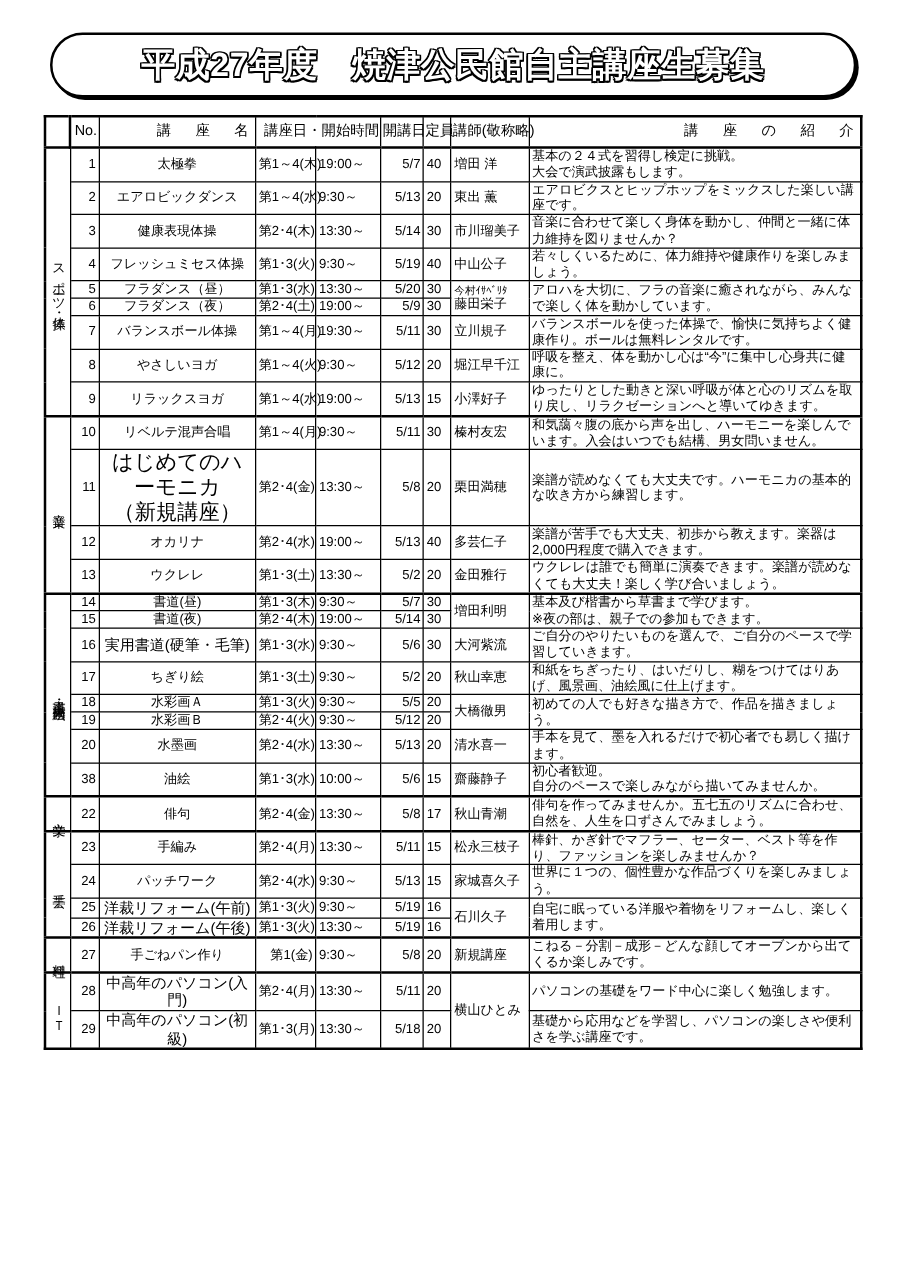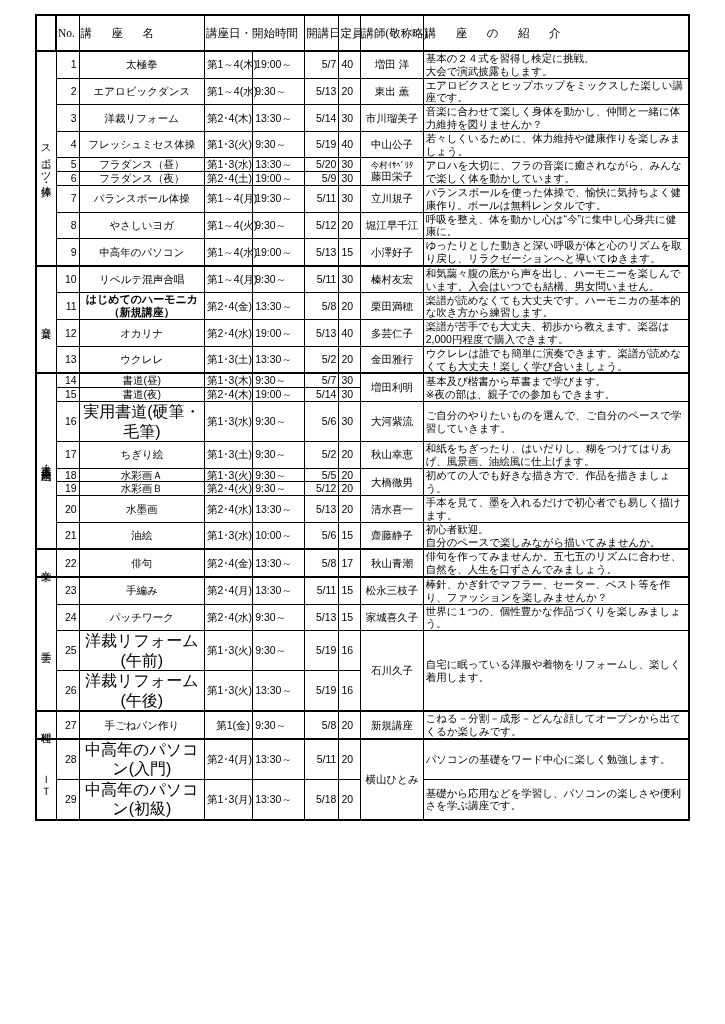--- a/index.html
+++ b/index.html
@@ -60,71 +60,73 @@
   col.c-name{width:125px}
   col.c-pattern{width:48px}
   col.c-time{width:52px}
   col.c-start{width:34px}
   col.c-cap{width:22px}
   col.c-teacher{width:62px}
   col.c-desc{width:265px}
 
   
   tr.head td{
-    text-align:left;
+    text-align:right;
     font-size:11.5px;
-    height:36px;
+    height:25px;
     padding:1px 1px;
     white-space:nowrap;
-    font-family:Liberation Serif, serif;
   }
   td.h-wide{letter-spacing:4px;}
   td.h-small{font-size:8.5px;letter-spacing:0;}
   td.h-tiny{font-size:7px;letter-spacing:0;margin-left:16px;}
   td.h-mid{font-size:9px;letter-spacing:0;}
 
   
   td.cat{
     text-align:center;
     font-size:11px;
     line-height:1.05;
     padding:2px 0;
     writing-mode:vertical-rl;
     text-orientation:upright;
     letter-spacing:1px;
     white-space:nowrap;
   }
   td.no{text-align:right;padding-right:3px;font-size:12px;}
   td.name{text-align:center;padding-left:4px;font-size:12px;}
-  td.name.small{font-size:16px;}
-  td.name.bold{font-weight:bold;font-size:11px;line-height:1.18;}
+  td.name.small{font-size:12px;}
+  td.name.bold{font-weight:normal;font-size:17px;line-height:1.18;}
   td.pattern{
     text-align:right;font-size:7.5px;
     border-right:1px dashed #000;
     padding-right:1px;
     white-space:nowrap;
   }
   td.time{padding-right:3px;font-size:12px;border-left:none;white-space:nowrap;}
   td.start{text-align:right;padding-right:3px;font-size:12px;}
   td.cap{text-align:left;font-size:12px;}
-  td.teacher{text-align:center;font-size:11.5px;line-height:1.25;}
+  td.teacher{text-align:left;font-size:11.5px;line-height:1.25;}
   td.teacher .kana{font-size:8.5px;display:block;}
   td.desc{text-align:left;padding:1px 2px 1px 3px;font-size:10.5px;line-height:1.25;}
 
   
   tr.sect-top > td{border-top:2px solid #000;}
   td.cat{border-right:2px solid #000;}
   tr.head td.h-cat{border-right:2px solid #000;}
   tr.head td{border-bottom:2px solid #000;}
 </style>
 </head>
 <body>
 
 <div class="page">
 
+  <div class="title-wrap">
+    <div class="title-text">平成27年度　焼津公民館自主講座生募集</div>
+  </div>
 
   <div class="tbl-wrap">
     <table class="courses">
       <colgroup>
         <col class="c-cat">
           <col class="c-no">
           <col class="c-name">
         <col class="c-pattern">
           <col class="c-time">
           <col class="c-start">
@@ -159,21 +161,21 @@
             <td class="name">エアロビックダンス</td>
             <td class="pattern">第1～4(水)</td>
             <td class="time">9:30～</td>
             <td class="start">5/13</td>
             <td class="cap">20</td>
             <td class="teacher">東出 薫</td>
             <td class="desc">エアロビクスとヒップホップをミックスした楽しい講座です。</td>
           </tr>
           <tr>
             <td class="no">3</td>
-            <td class="name">洋裁リフォーム</td>
+            <td class="name">健康表現体操</td>
             <td class="pattern">第2･4(木)</td>
             <td class="time">13:30～</td>
             <td class="start">5/14</td>
             <td class="cap">30</td>
             <td class="teacher">市川瑠美子</td>
             <td class="desc">音楽に合わせて楽しく身体を動かし、仲間と一緒に体力維持を図りませんか？</td>
           </tr>
           <tr>
             <td class="no">4</td>
             <td class="name">フレッシュミセス体操</td>
@@ -217,21 +219,21 @@
             <td class="name">やさしいヨガ</td>
             <td class="pattern">第1～4(火)</td>
             <td class="time">9:30～</td>
             <td class="start">5/12</td>
             <td class="cap">20</td>
             <td class="teacher">堀江早千江</td>
             <td class="desc">呼吸を整え、体を動かし心は“今”に集中し心身共に健康に。</td>
           </tr>
           <tr>
             <td class="no">9</td>
-            <td class="name">中高年のパソコン</td>
+            <td class="name">リラックスヨガ</td>
             <td class="pattern">第1～4(水)</td>
             <td class="time">19:00～</td>
             <td class="start">5/13</td>
             <td class="cap">15</td>
             <td class="teacher">小澤好子</td>
             <td class="desc">ゆったりとした動きと深い呼吸が体と心のリズムを取り戻し、リラクゼーションへと導いてゆきます。</td>
           </tr>
           <tr class="sect-top">
             <td class="cat" rowspan="4">音楽</td>
             <td class="no">10</td>
@@ -334,21 +336,21 @@
             <td class="no">20</td>
             <td class="name">水墨画</td>
             <td class="pattern">第2･4(水)</td>
             <td class="time">13:30～</td>
             <td class="start">5/13</td>
             <td class="cap">20</td>
             <td class="teacher">清水喜一</td>
             <td class="desc">手本を見て、墨を入れるだけで初心者でも易しく描けます。</td>
           </tr>
           <tr>
-            <td class="no">21</td>
+            <td class="no">38</td>
             <td class="name">油絵</td>
             <td class="pattern">第1･3(水)</td>
             <td class="time">10:00～</td>
             <td class="start">5/6</td>
             <td class="cap">15</td>
             <td class="teacher">齋藤静子</td>
             <td class="desc">初心者歓迎。<br>自分のペースで楽しみながら描いてみませんか。</td>
           </tr>
           <tr class="sect-top">
             <td class="cat" rowspan="1">文学</td>

